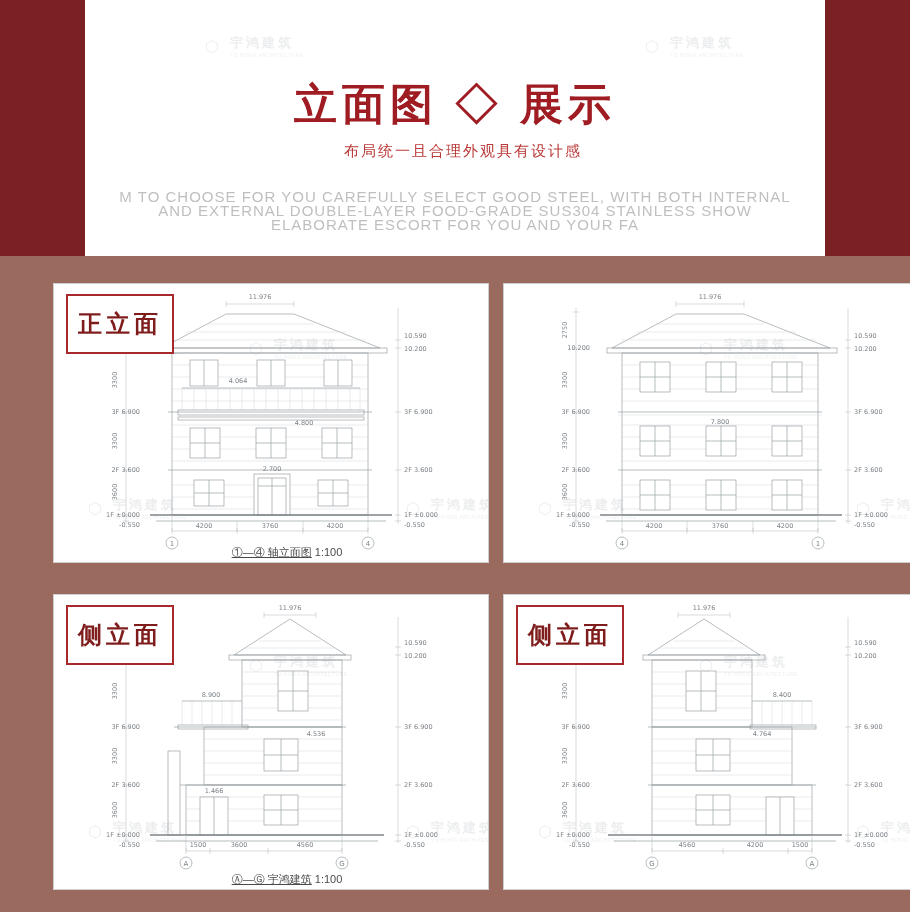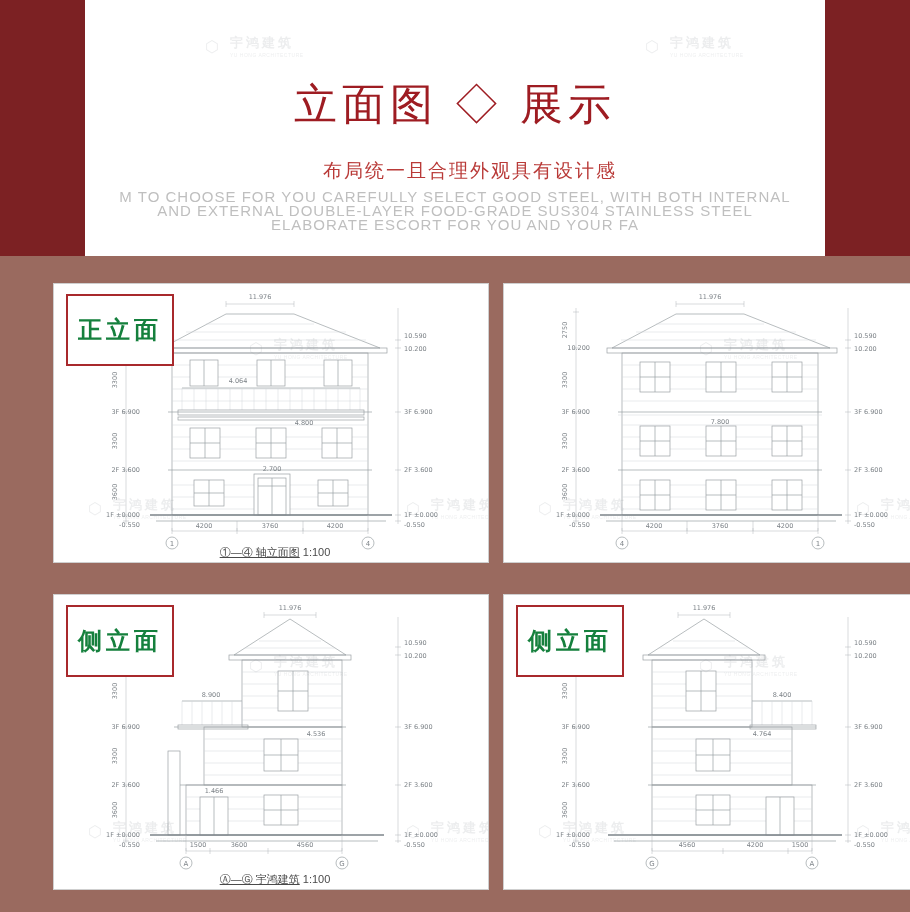--- a/index.html
+++ b/index.html
@@ -4,36 +4,36 @@
 <style>
   html,body{margin:0;padding:0;}
   body{width:910px;height:912px;position:relative;overflow:hidden;
        font-family:"Liberation Sans",sans-serif;background:#9a6a5f;}
   
   .header{position:absolute;left:0;top:0;width:910px;height:256px;background:#7c2123;}
   .header-inner{position:absolute;left:85px;top:0;width:740px;height:256px;background:#ffffff;overflow:hidden;}
   .bgword{position:absolute;top:30px;left:0;width:100%;text-align:center;
           font-size:54px;font-weight:bold;color:#ecdbd9;letter-spacing:10px;white-space:nowrap;}
   .title{position:absolute;top:76px;left:0;width:100%;text-align:center;
-         font-size:43px;font-weight:normal;color:#9e1c22;letter-spacing:5px;}
-  .subtitle{position:absolute;top:142px;left:15px;width:100%;text-align:center;
-            font-size:19px;color:#b93a38;letter-spacing:2px;margin-top:16px;}
+         font-size:43px;font-weight:bold;color:#9e1c22;letter-spacing:5px;}
+  .subtitle{position:absolute;top:142px;left:8px;width:100%;text-align:center;
+            font-size:15px;color:#b93a38;letter-spacing:2px;}
   .desc{position:absolute;top:190px;left:0;width:100%;text-align:center;
         font-size:15px;color:#bfbfbf;line-height:14px;letter-spacing:1px;}
   
   .grid{position:absolute;left:0;top:256px;width:910px;height:656px;margin-left:35px;}
   .panel{position:absolute;background:#ffffff;border:1px solid #cfcfcf;box-sizing:border-box;overflow:hidden;}
   #p0{left:18px;top:27px;width:436px;height:280px;}
   #p1{left:468px;top:27px;width:436px;height:280px;}
   #p2{left:18px;top:338px;width:436px;height:296px;}
   #p3{left:468px;top:338px;width:436px;height:296px;}
   .plabel{position:absolute;left:12px;top:10px;z-index:3;background:#fff;
-          border:2px solid #a8292c;color:#15803d;font-size:24px;font-weight:bold;
-          padding:18px 10px;letter-spacing:4px;}
-  .caption{position:absolute;bottom:2px;left:4px;width:100%;text-align:center;
+          border:2px solid #a8292c;color:#7f1d1d;font-size:24px;font-weight:bold;
+          padding:12px 10px;letter-spacing:4px;}
+  .caption{position:absolute;bottom:2px;left:16px;width:100%;text-align:center;
            font-size:11px;color:#4a4a4a;z-index:3;}
   .caption .cu{text-decoration:underline;}
   
   svg.dwg{position:absolute;left:0;top:0;}
   .ln{stroke:#9aa0a4;fill:none;stroke-width:.7;}
   .lt{stroke:#d2d6d9;fill:none;stroke-width:.5;}
   .th{stroke:#7d848a;fill:none;stroke-width:1.3;}
   .dm{stroke:#b2b7bb;fill:none;stroke-width:.5;}
   .wn{stroke:#9aa0a4;fill:#ffffff;stroke-width:.7;}
   .bub{stroke:#9aa0a4;fill:#ffffff;stroke-width:.7;}
@@ -48,21 +48,21 @@
 </style>
 </head>
 <body>
 
 <div class="header">
   <div class="header-inner">
     <div class="title">立面图 ◇ 展示</div>
     <div class="subtitle">布局统一且合理外观具有设计感</div>
     <div class="desc">
       <div>M TO CHOOSE FOR YOU CAREFULLY SELECT GOOD STEEL, WITH BOTH INTERNAL</div>
-      <div>AND EXTERNAL DOUBLE-LAYER FOOD-GRADE SUS304 STAINLESS STEEL</div>
+      <div>AND EXTERNAL DOUBLE-LAYER FOOD-GRADE SUS304 STAINLESS SHOW</div>
       <div>ELABORATE ESCORT FOR YOU AND YOUR FA</div>
     </div>
     <div class="wm" style="left:120px;top:34px">
       <span class="hex">⬡</span>
       <span>
           <b>宇鸿建筑</b>
           <i>YU HONG ARCHITECTURE</i>
         </span>
     </div>
     <div class="wm" style="left:560px;top:34px">

